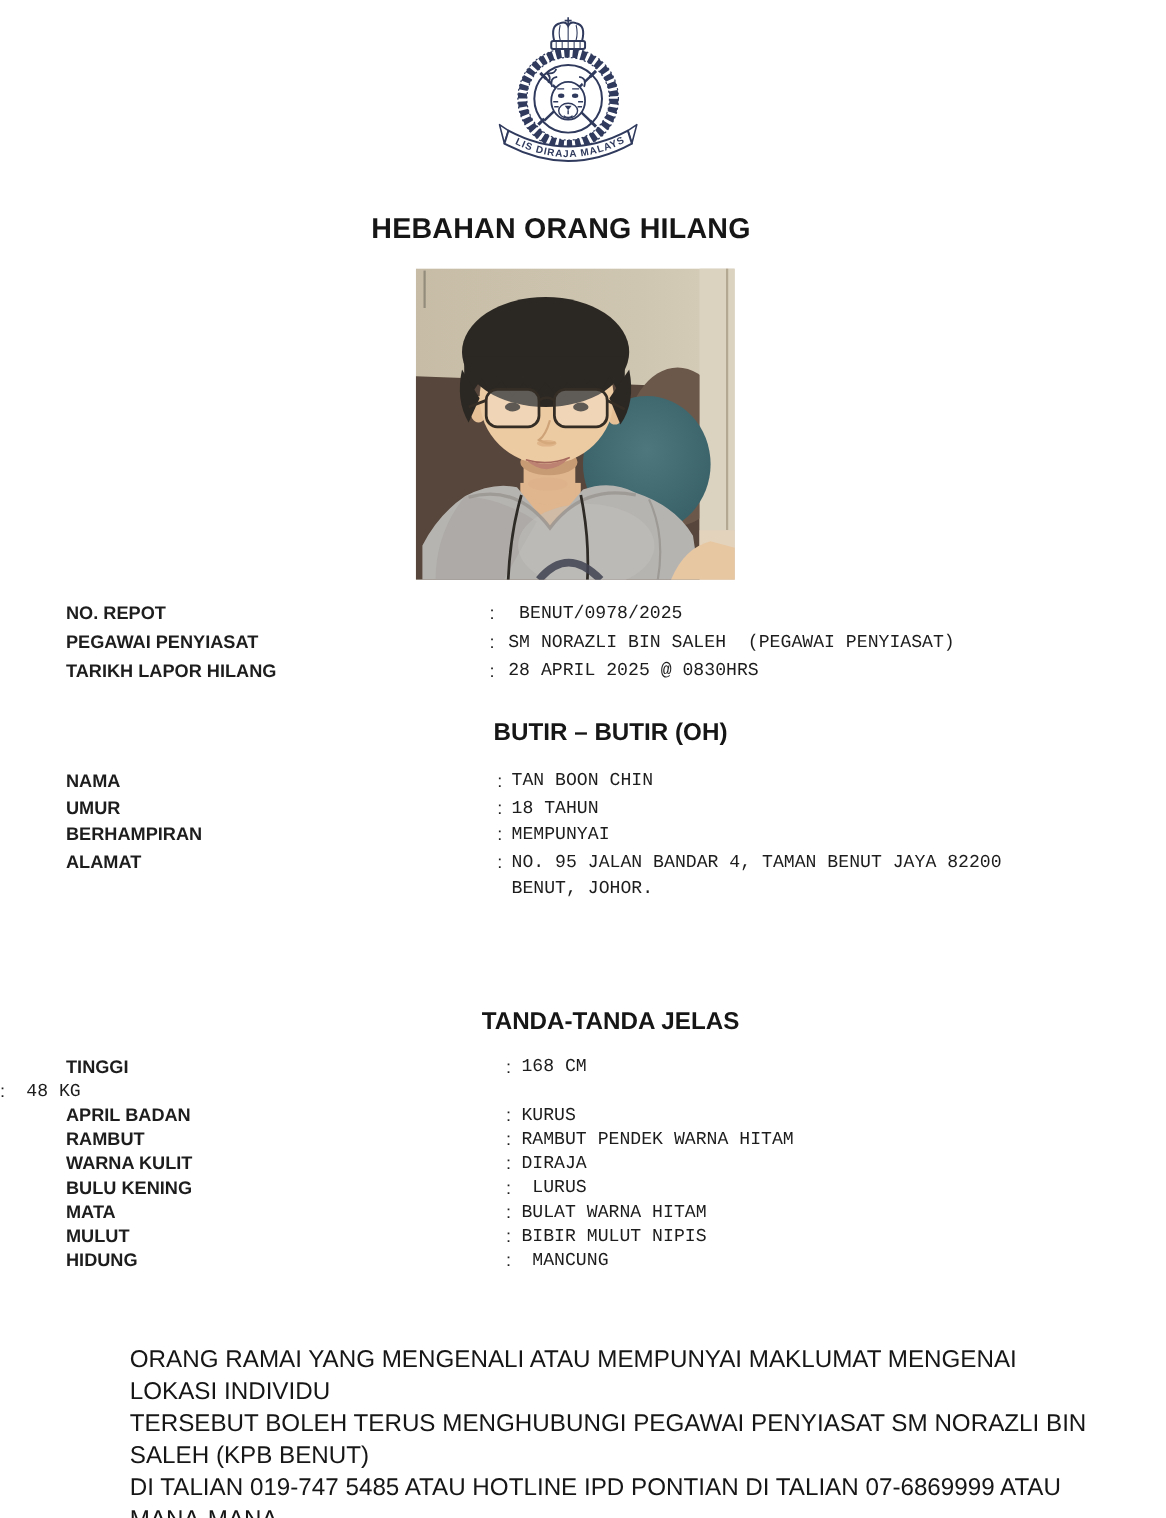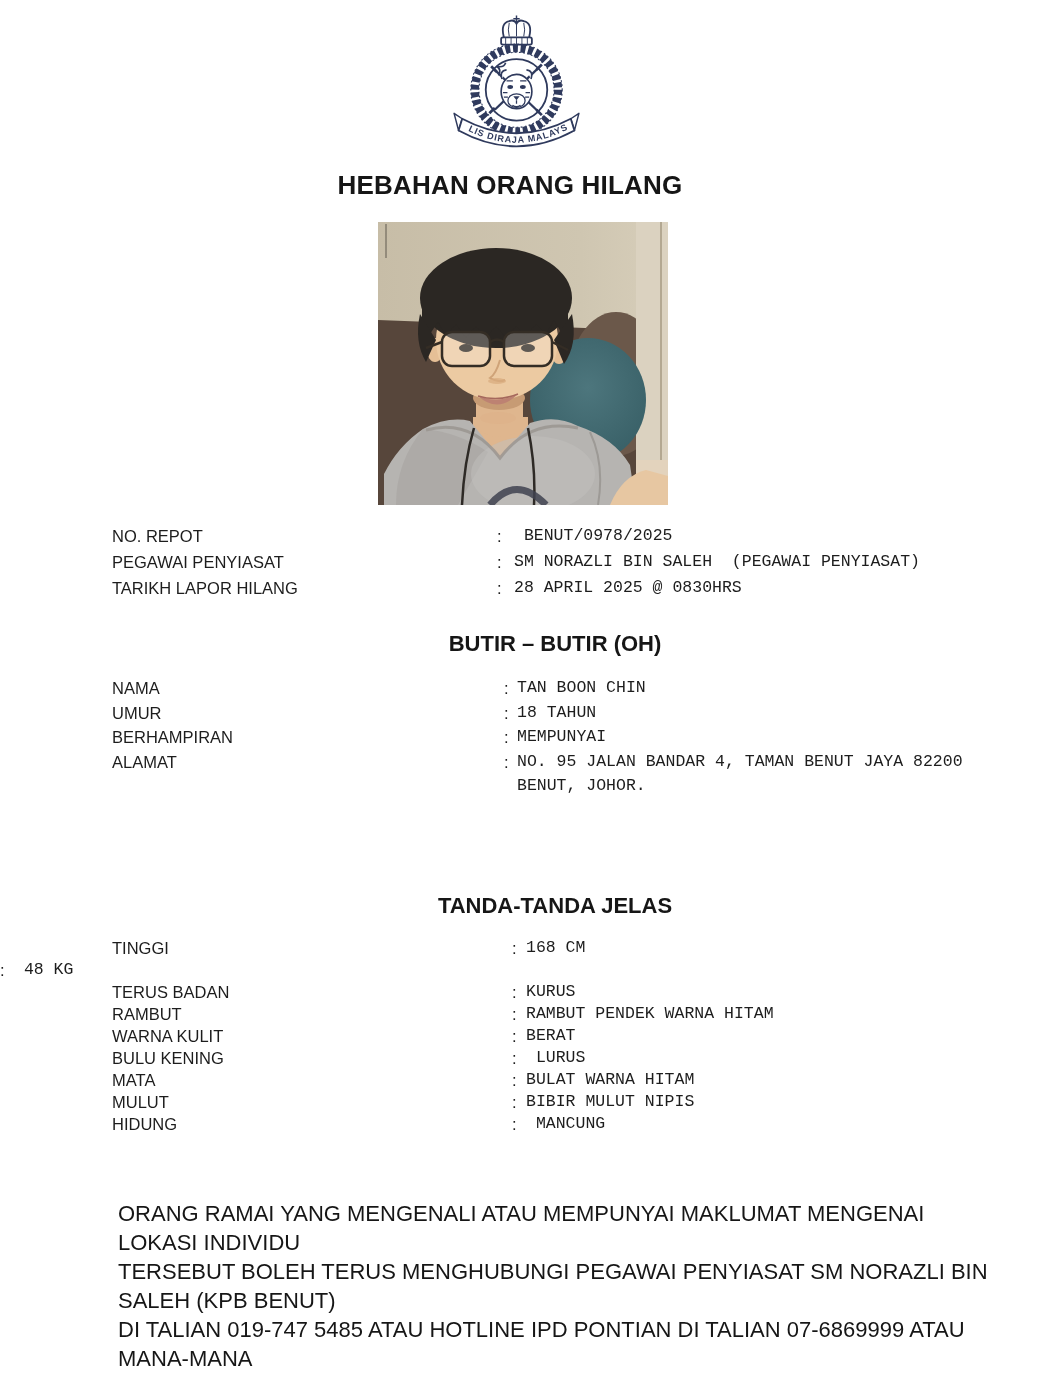--- a/index.html
+++ b/index.html
@@ -10,38 +10,38 @@
     color: #1d1d1d;
     position: relative;
     overflow: hidden;
   }
   .page { width: 1060px; height: 1380px; background: #fff; }
 
   .crest-wrap { width: 100%; display: flex; justify-content: center; padding-top: 12px; }
   .crest-wrap svg { transform: translateX(-14px); }
 
   h1.doc-title {
-    margin: 6px 40px 0 0;
+    margin: 28px 40px 0 0;
     text-align: center;
     font-size: 26px;
     font-weight: 700;
     letter-spacing: 0.2px;
     color: #161616;
     line-height: 30px;
   }
 
   .photo {
     width: 290px; height: 283px;
     margin: 22px 0 0 378px;
     display: block;
   }
 
   .rows { font-size: 16.5px; }
   .row { display: flex; align-items: flex-start; }
-  .lbl { margin-left: 112px; flex-shrink: 0; white-space: pre-wrap; }
+  .lbl { margin-left: 60px; flex-shrink: 0; white-space: pre-wrap; font-weight: bold; }
   .sep { flex-shrink: 0; }
   .val { white-space: pre-wrap; font-family: Liberation Mono, monospace; }
 
   section.report { margin-top: 18px; }
   section.report .row { line-height: 26px; }
   section.report .lbl { width: 385px; }
   section.report .sep { width: 17px; }
 
   h2.section-h {
     text-align: center;
@@ -246,33 +246,33 @@
     <div class="row">
       <span class="lbl">TINGGI</span>
         <span class="sep">:</span>
         <span class="val">168 CM</span>
     </div>
     <div class="row">
         <span class="sep">:</span>
         <span class="val"> 48 KG</span>
     </div>
     <div class="row">
-      <span class="lbl">TERUS BADAN</span>
+      <span class="lbl">APRIL BADAN</span>
         <span class="sep">:</span>
         <span class="val">KURUS</span>
     </div>
     <div class="row">
       <span class="lbl">RAMBUT</span>
         <span class="sep">:</span>
         <span class="val">RAMBUT PENDEK WARNA HITAM</span>
     </div>
     <div class="row">
       <span class="lbl">WARNA KULIT</span>
         <span class="sep">:</span>
-        <span class="val">BERAT</span>
+        <span class="val">DIRAJA</span>
     </div>
     <div class="row">
       <span class="lbl">BULU KENING</span>
         <span class="sep">:</span>
         <span class="val"> LURUS</span>
     </div>
     <div class="row">
       <span class="lbl">MATA</span>
         <span class="sep">:</span>
         <span class="val">BULAT WARNA HITAM</span>

